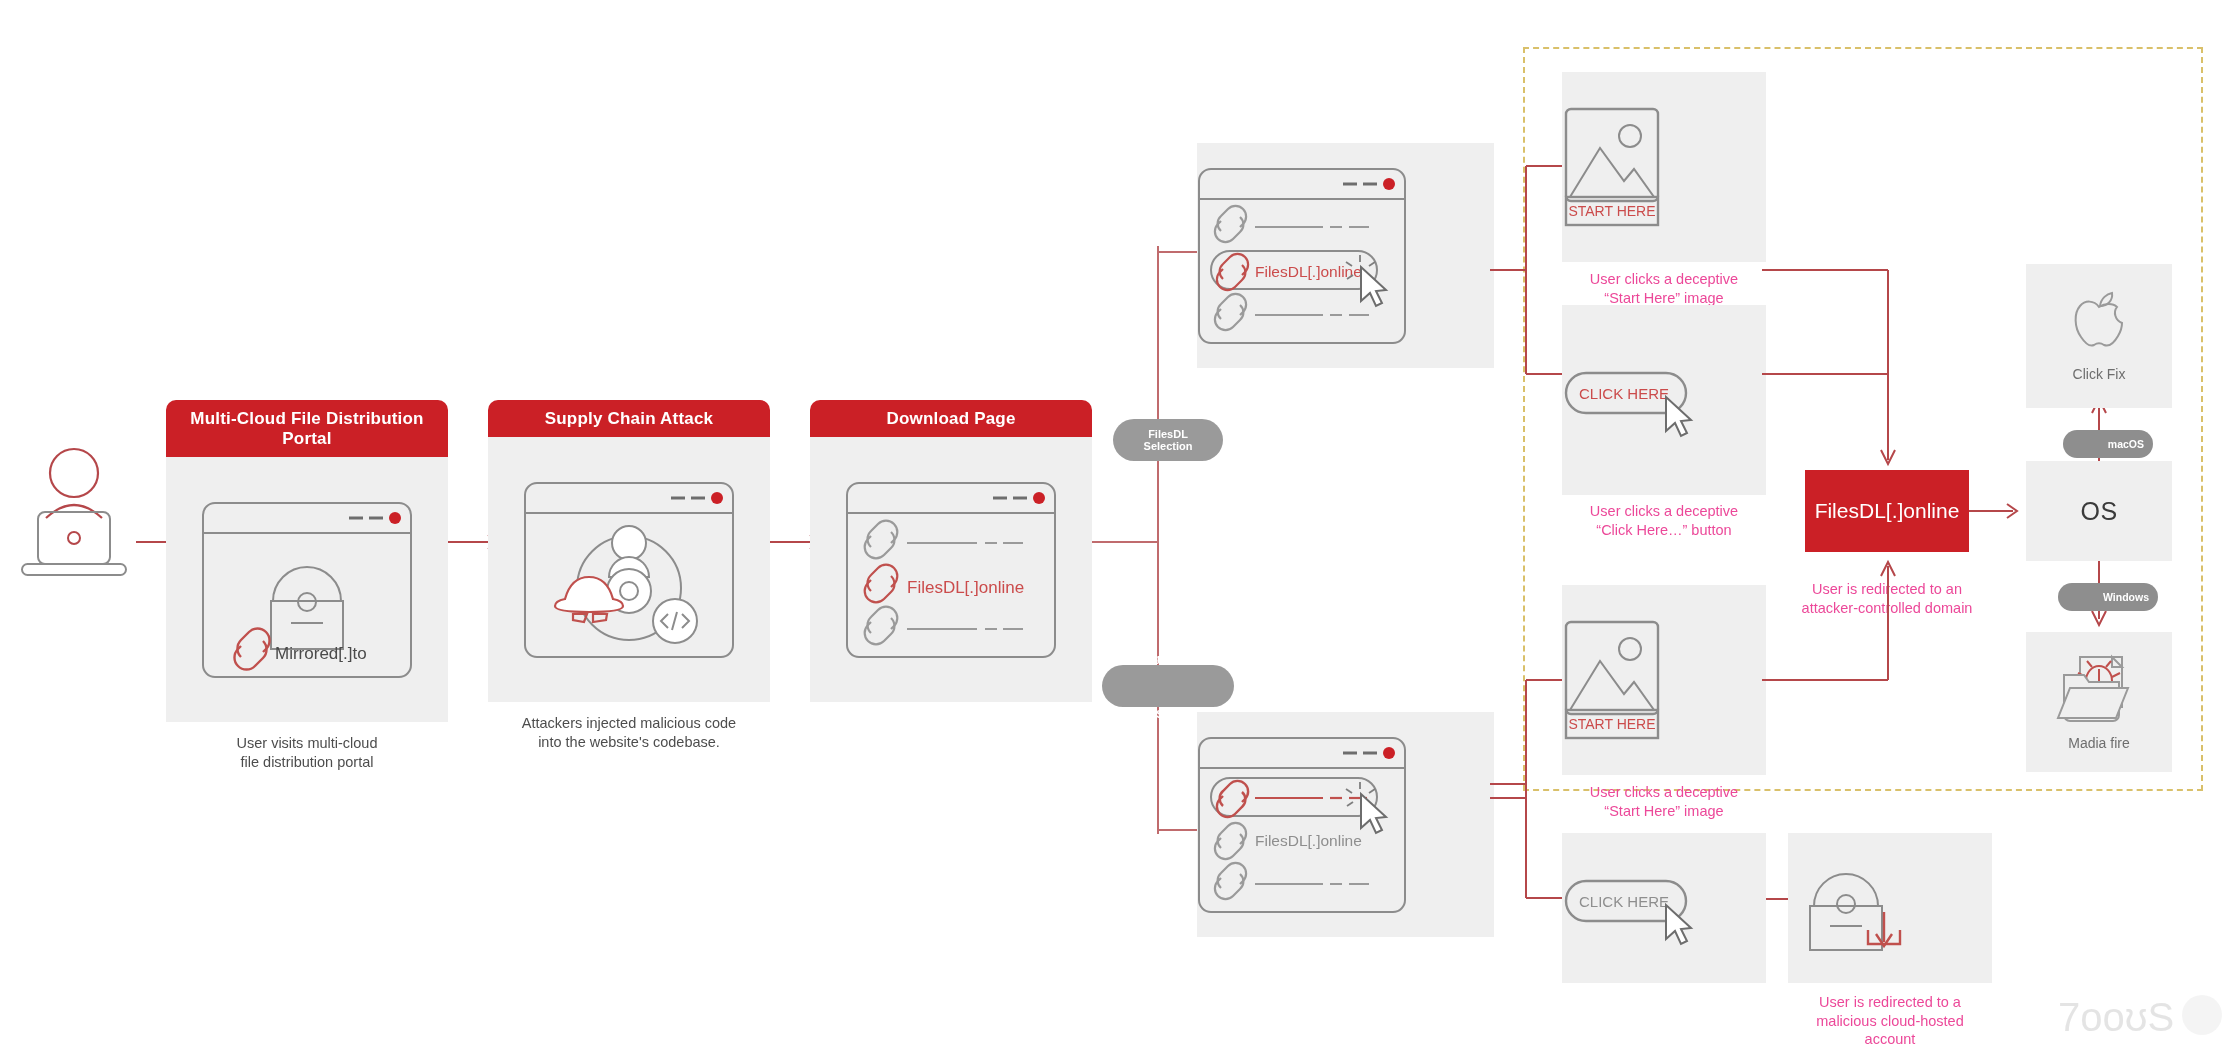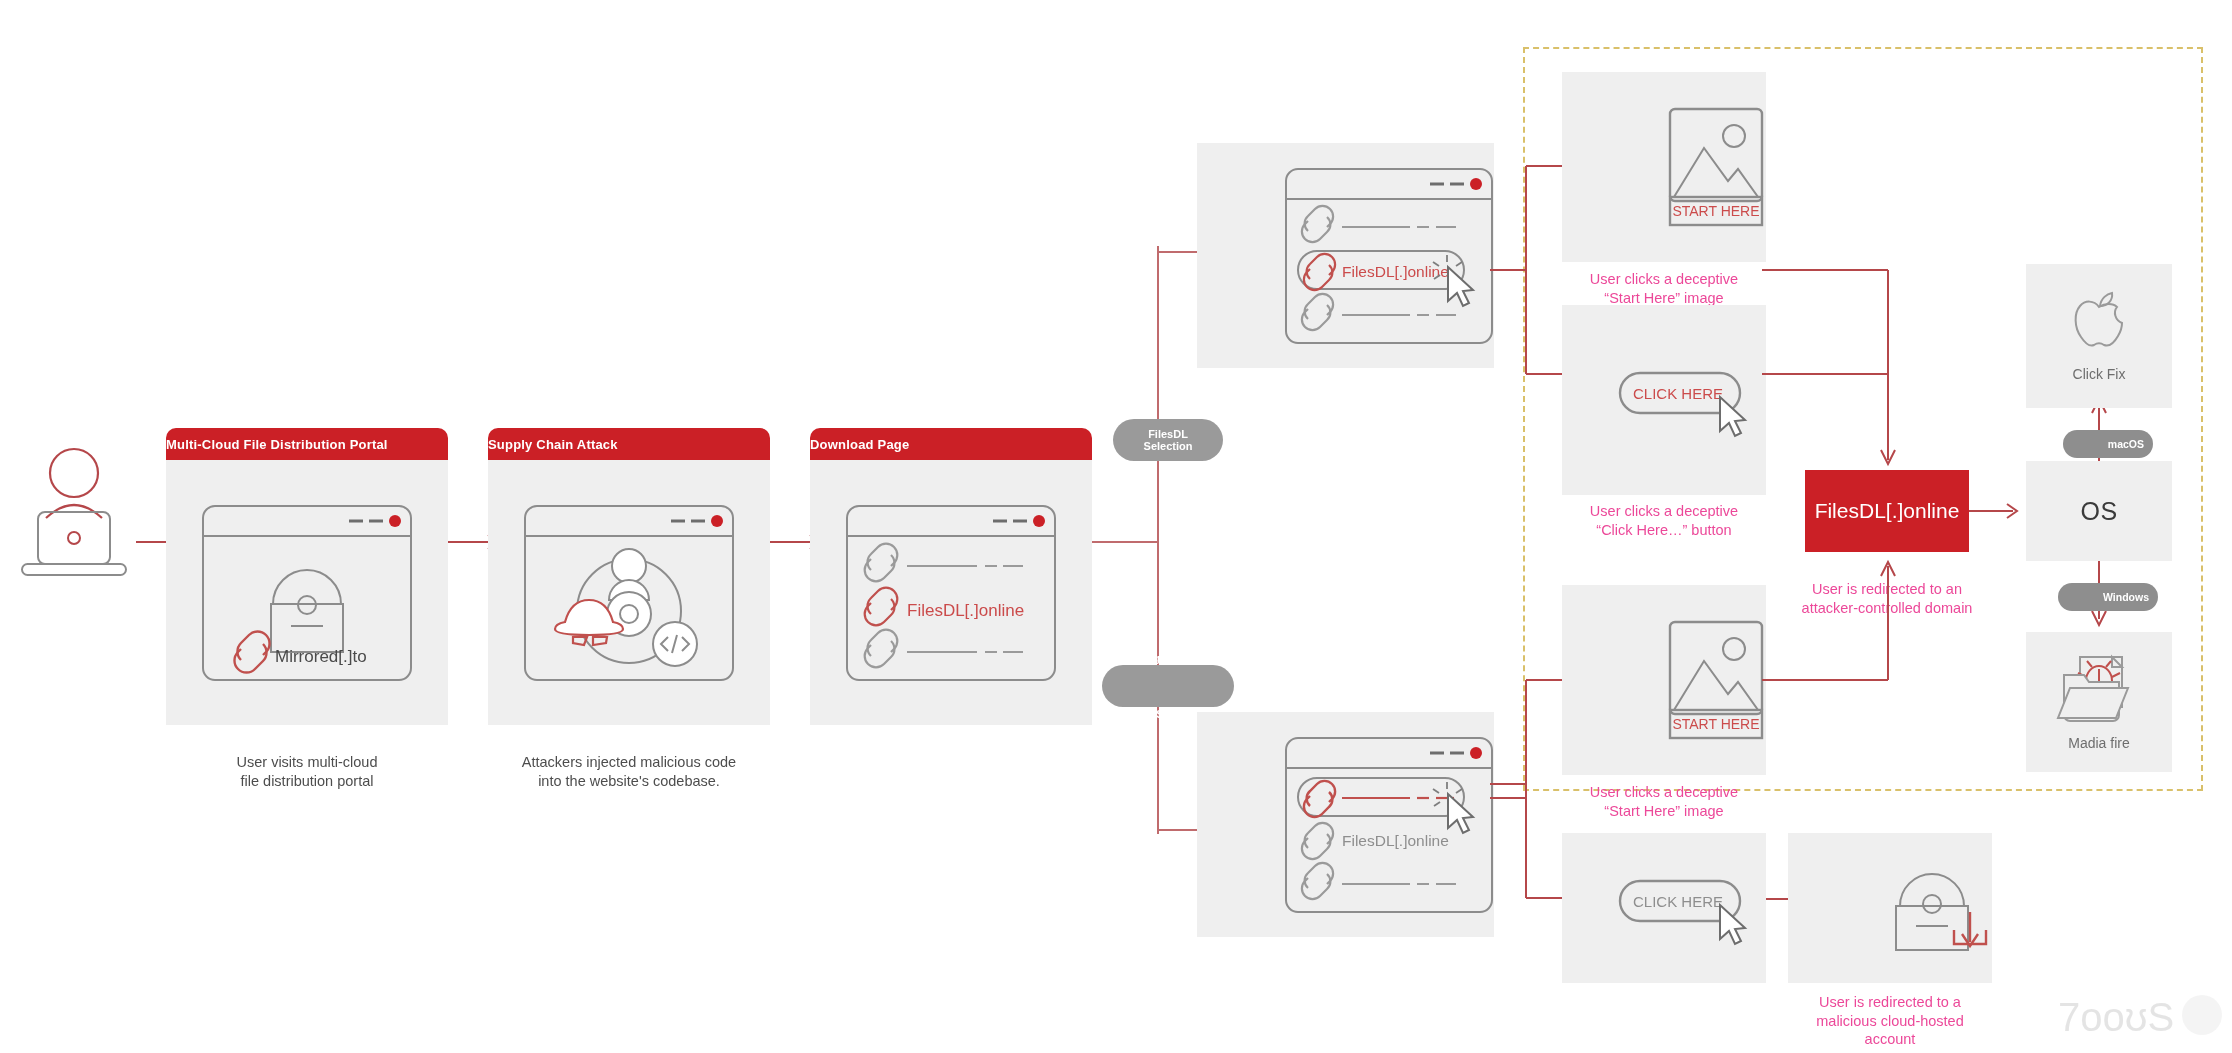--- a/index.html
+++ b/index.html
@@ -1,24 +1,24 @@
 <!DOCTYPE html>
 <html><head>
 <meta charset="utf-8">
 <style>
   html,body{margin:0;padding:0;background:#ffffff;}
   body{width:2232px;height:1053px;position:relative;overflow:hidden;
        font-family:"Liberation Sans","DejaVu Sans",sans-serif;color:#4a4a4a;}
   .abs{position:absolute;}
   .panel{position:absolute;}
-  .panel-header{background:#cb2026;color:#fff;font-weight:bold;font-size:13px;
-     border-radius:10px 10px 0 0;padding:9px 0 8px 0;letter-spacing:.2px;margin-top:28px;}
+  .panel-header{background:#cb2026;color:#fff;font-weight:bold;font-size:17px;
+     text-align:center;border-radius:10px 10px 0 0;padding:9px 0 8px 0;letter-spacing:.2px;}
   .panel-body{background:#efefef;display:flex;align-items:center;justify-content:center;}
-  .panel-caption{text-align:center;font-size:14.5px;line-height:1.28;color:#4d4d4d;margin-top:28px;}
-  .tile{position:absolute;background:#efefef;display:flex;align-items:center;justify-content:flex-end;}
+  .panel-caption{text-align:center;font-size:14.5px;line-height:1.28;color:#4d4d4d;margin-top:12px;}
+  .tile{position:absolute;background:#efefef;display:flex;align-items:center;justify-content:flex-start;}
   .tile-caption{position:absolute;text-align:center;font-size:14.5px;line-height:1.28;color:#ec4899;}
   .pill{position:absolute;background:#9a9a9a;color:#fff;border-radius:999px;
      font-size:11px;font-weight:bold;text-align:center;line-height:1.12;
      display:flex;align-items:center;justify-content:center;padding:4px 10px;}
   .pill-sm{position:absolute;background:#8e8e8e;color:#fff;border-radius:999px;
      font-size:10.5px;font-weight:bold;text-align:center;
      display:flex;align-items:center;justify-content:flex-end;padding:3px 9px;}
   .reddomain{position:absolute;background:#cb2026;color:#fff;display:flex;
      align-items:center;justify-content:center;font-size:21px;}
   .dashbox{position:absolute;border:2.5px dashed #d9c06a;}

